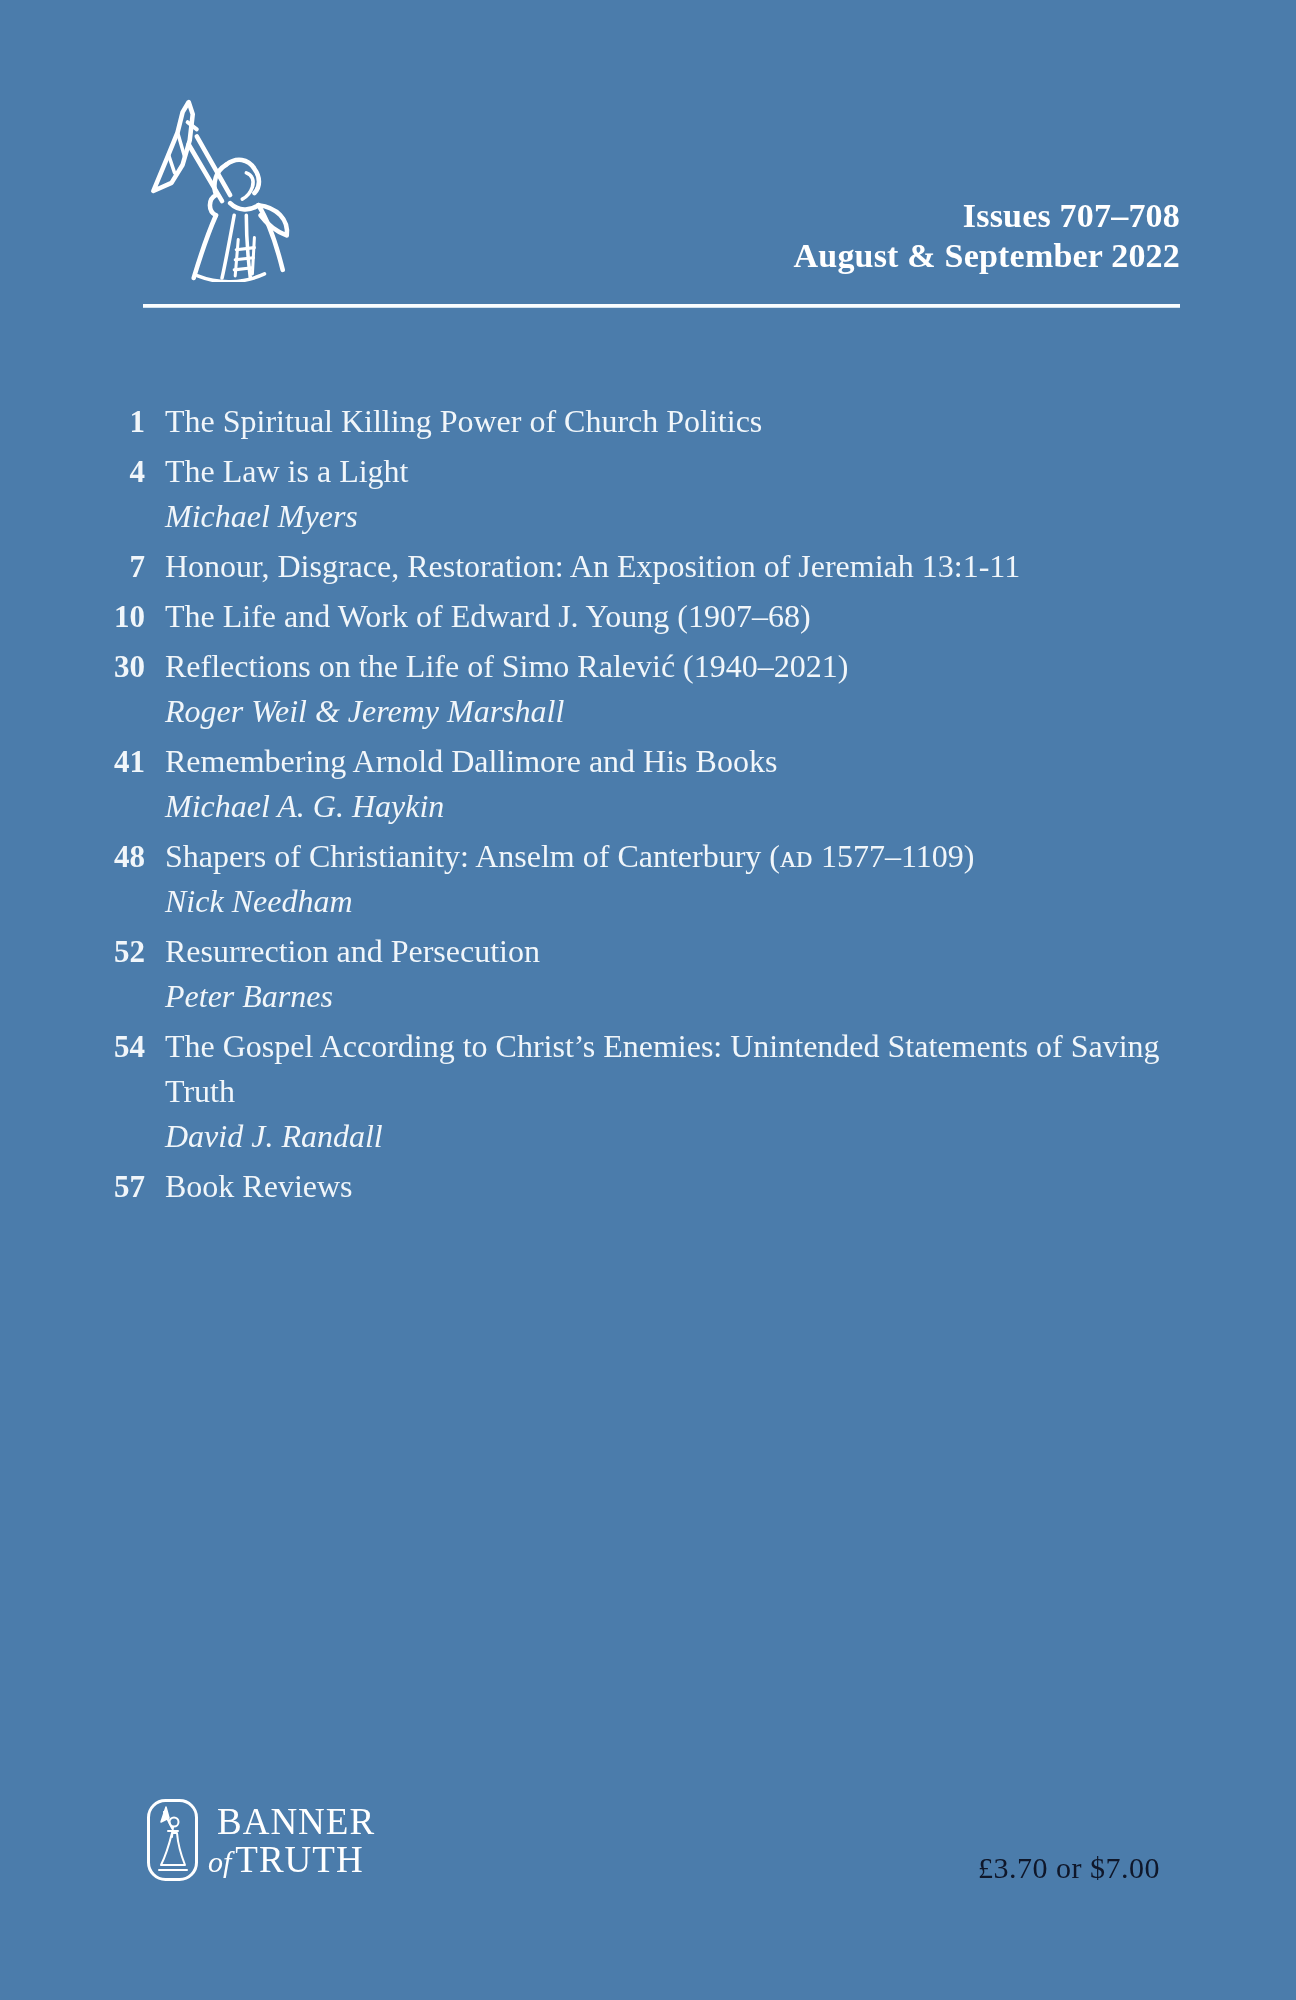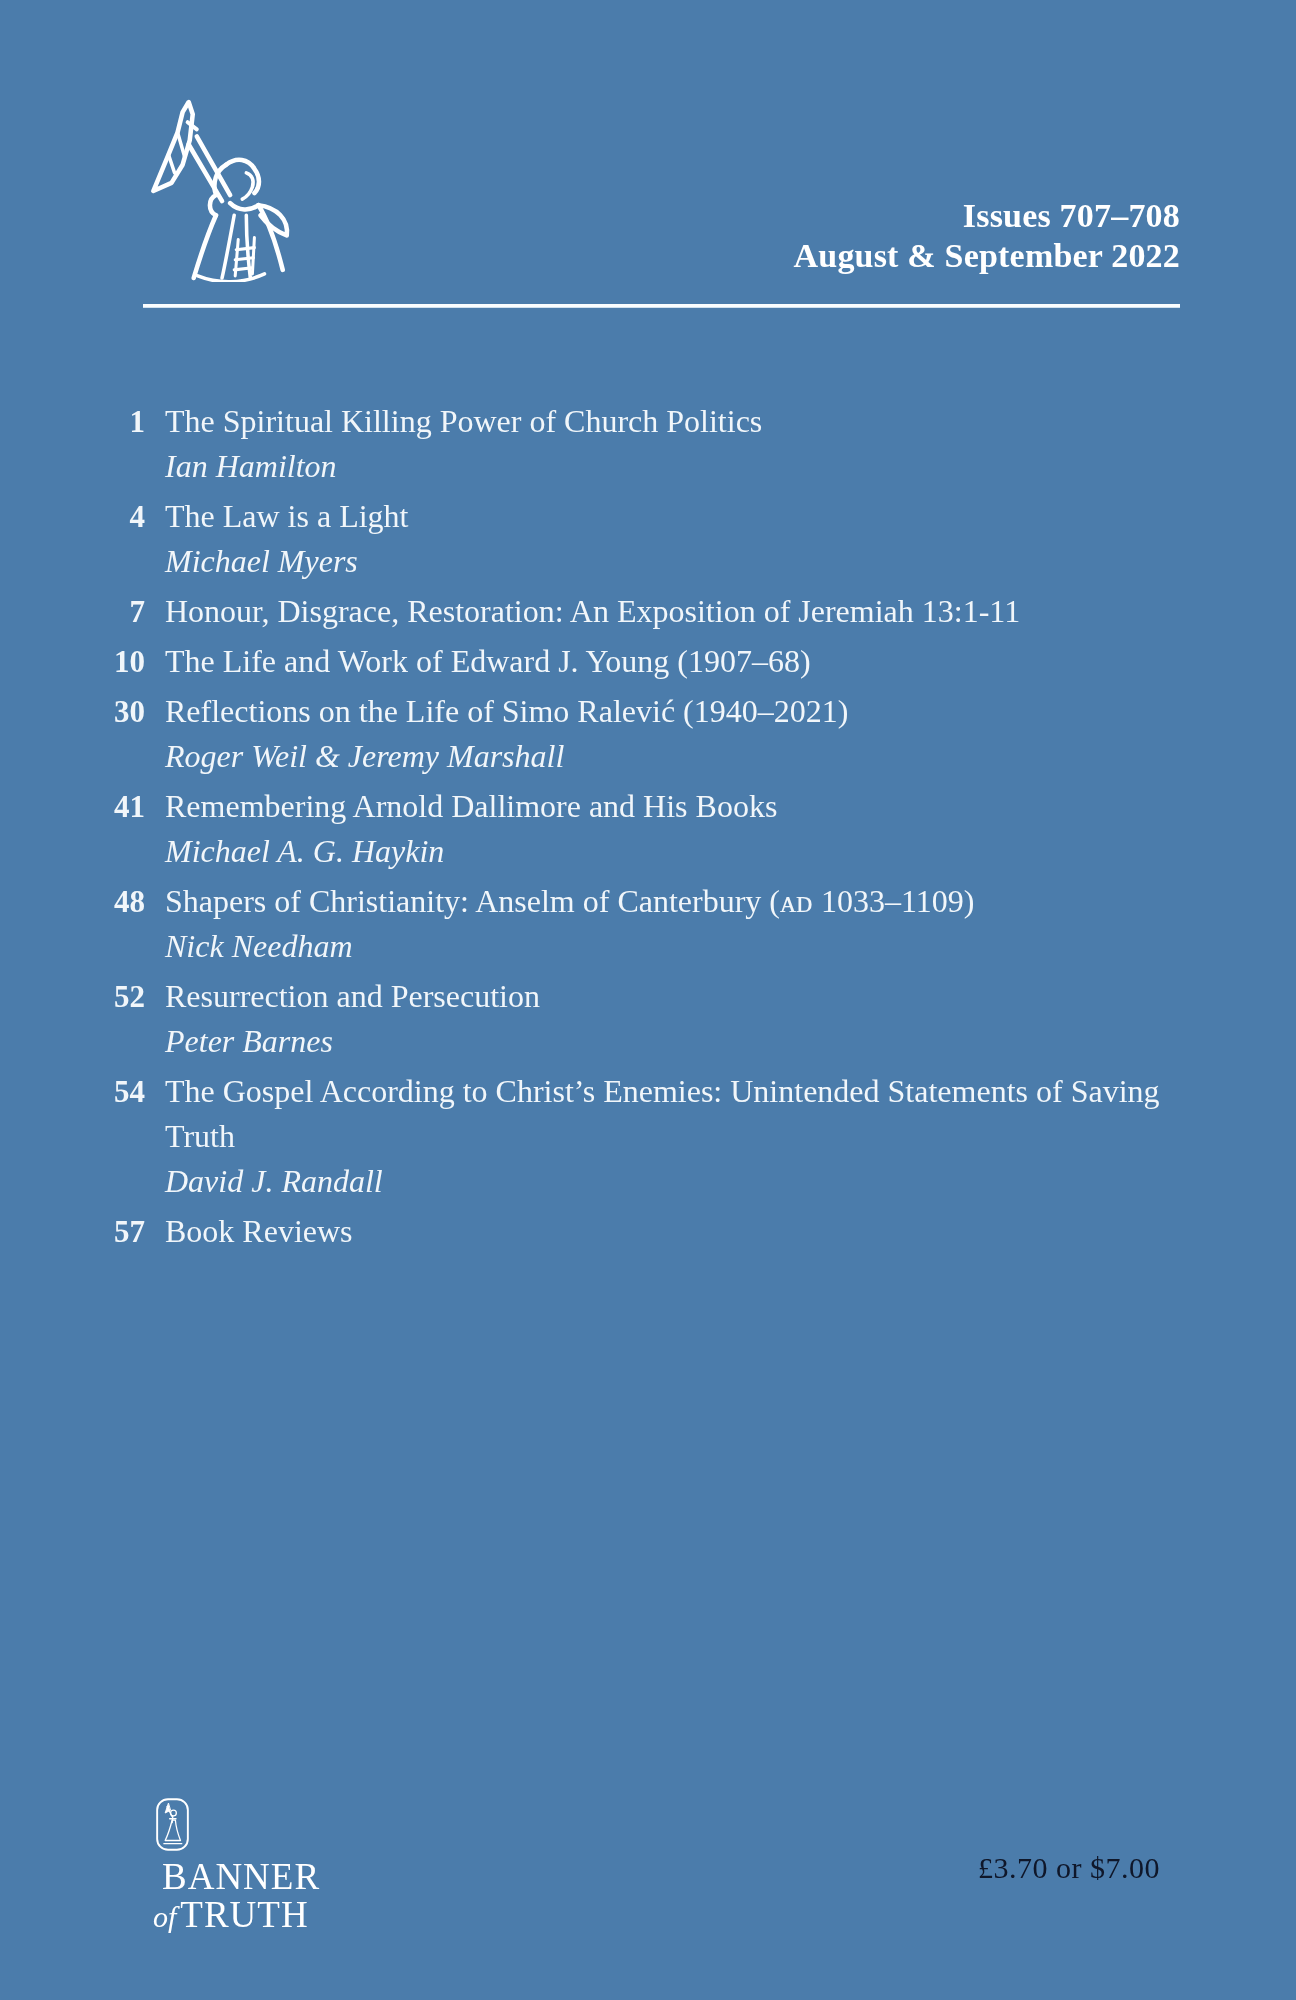--- a/index.html
+++ b/index.html
@@ -44,21 +44,21 @@
     width:46px;flex:0 0 46px;text-align:right;
     font-weight:bold;font-size:31px;line-height:45px;
     color:var(--ink);
   }
   .toc-text{margin-left:20px;width:1015px;}
   .toc-title{font-size:32px;line-height:45px;color:var(--ink);}
   .toc-author{font-size:32px;line-height:45px;font-style:italic;color:var(--ink);}
   .toc-author:empty{display:none;}
 
   
-  .footer-logo{position:absolute;left:145px;top:1797px;display:flex;align-items:flex-start;flex-direction:column;}
+  .footer-logo{position:absolute;left:145px;top:1797px;display:flex;align-items:flex-start;}
   .badge{width:55px;height:86px;flex:0 0 55px;}
   .wordmark{margin-left:17px;color:var(--bright);margin-top:6px;}
   .wm1{font-size:37px;line-height:37px;letter-spacing:1px;}
   .wm2{font-size:37px;line-height:37px;letter-spacing:1px;margin-top:1px;margin-left:-9px;}
   .wm2 .of{font-style:italic;font-size:30px;letter-spacing:0;margin-right:4px;margin-top:40px;}
 
   
   .price{
     position:absolute;right:136px;top:1851px;
     font-size:30px;color:#0f172a;letter-spacing:0.5px;
@@ -112,21 +112,20 @@
   </div>
 
   <div class="rule"></div>
 
   <div class="toc">
 
     <div class="toc-entry">
       <div class="toc-num">1</div>
       <div class="toc-text">
         <div class="toc-title">The Spiritual Killing Power of Church Politics</div>
-        <div class="toc-author">Ian Hamilton</div>
       </div>
     </div>
 
     <div class="toc-entry">
       <div class="toc-num">4</div>
       <div class="toc-text">
         <div class="toc-title">The Law is a Light</div>
         <div class="toc-author">Michael Myers</div>
       </div>
     </div>
@@ -157,21 +156,21 @@
       <div class="toc-num">41</div>
       <div class="toc-text">
         <div class="toc-title">Remembering Arnold Dallimore and His Books</div>
         <div class="toc-author">Michael A. G. Haykin</div>
       </div>
     </div>
 
     <div class="toc-entry">
       <div class="toc-num">48</div>
       <div class="toc-text">
-        <div class="toc-title">Shapers of Christianity: Anselm of Canterbury (ᴀᴅ 1033–1109)</div>
+        <div class="toc-title">Shapers of Christianity: Anselm of Canterbury (ᴀᴅ 1577–1109)</div>
         <div class="toc-author">Nick Needham</div>
       </div>
     </div>
 
     <div class="toc-entry">
       <div class="toc-num">52</div>
       <div class="toc-text">
         <div class="toc-title">Resurrection and Persecution</div>
         <div class="toc-author">Peter Barnes</div>
       </div>

